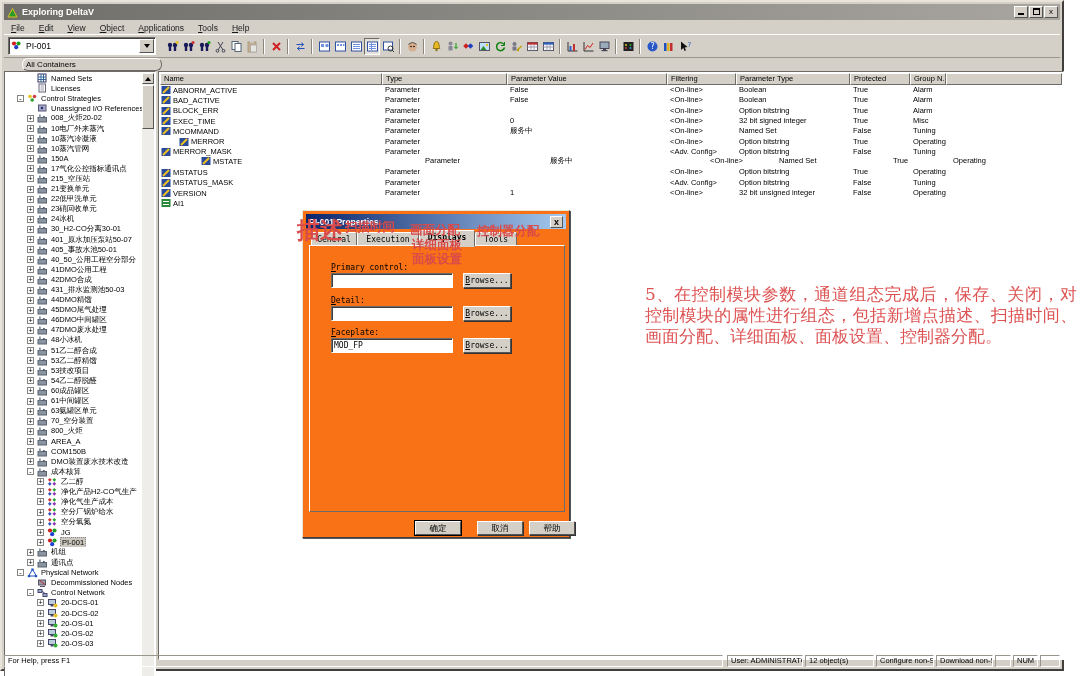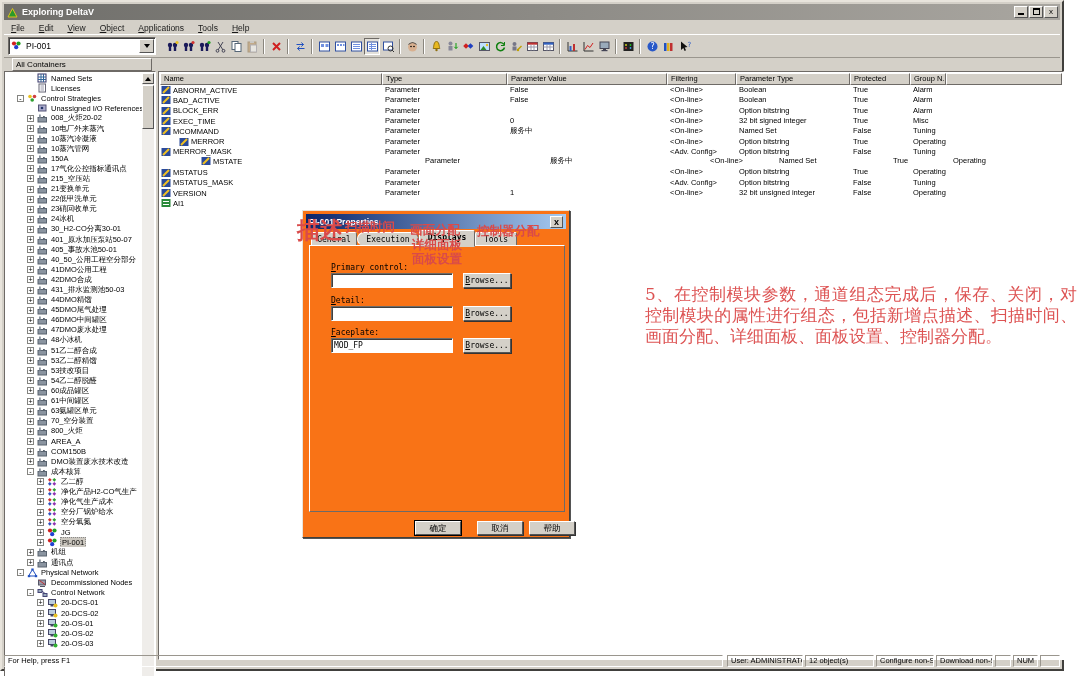--- a/index.html
+++ b/index.html
@@ -35,21 +35,21 @@
   .tri-left { width:0; height:0; border-top:3px solid transparent; border-bottom:3px solid transparent; border-right:4px solid #000; }
   .tri-right { width:0; height:0; border-top:3px solid transparent; border-bottom:3px solid transparent; border-left:4px solid #000; }
   #toolbar-icons { display:flex; align-items:center; margin-left:8px; }
   .tbtn { width:16px; height:17px; display:flex; align-items:center; justify-content:center; }
   .tbtn.pressed { background:#e4e1da; border:1px solid; border-color:#6e6a66 #fff #fff #6e6a66; }
   .tbtn.disabled { opacity:.45; }
   .tsep { width:2px; height:15px; border-left:1px solid #8a867e; border-right:1px solid #fff; margin:0 3px; }
   
   .pane-header { position:absolute; height:13px; background:#d4d0c8; font-size:8px; padding:1px 3px;
     border:1px solid; border-color:#fff #6e6a66 #6e6a66 #fff; color:#000; }
-  #left-header { left:10px; top:56px; width:140px; }
+  #left-header { left:20px; top:56px; width:140px;border-radius:6px; }
   #right-header { left:156px; top:56px; width:906px; }
   #tree-box { position:absolute; left:2px; top:69px; width:152px; height:636px; background:#fff;
     border:1px solid; border-color:#6e6a66 #fff #fff #6e6a66; overflow:hidden; }
   #tree-rows { position:absolute; left:0; top:1px; right:13px; bottom:12px; overflow:hidden; }
   .trow { height:10.1px; display:flex; align-items:center; font-size:7.5px; white-space:nowrap; overflow:hidden; }
   .tbox { width:7px; height:7px; border:1px solid #848480; background:#fff; font-size:7px; line-height:5px;
     text-align:center; flex:none; margin-right:3px; color:#000; }
   .tboxspace { width:10px; flex:none; }
   .ticon { width:11px; height:10px; flex:none; margin-right:2px; }
   .tlabel { padding:0 1px; }
@@ -1309,21 +1309,21 @@
           </div>
         </div>
     </div>
 
     <div id="dialog">
       <div id="dlg-title">
         <span>PI-001 Properties</span>
         <span id="dlg-close">x</span>
       </div>
       <div class="dtab" style="left:8px;width:46px;">General</div>
-      <div class="dtab" style="left:54px;width:62px;border-radius:7px;">Execution</div>
+      <div class="dtab" style="left:54px;width:62px;">Execution</div>
       <div class="dtab active" style="left:116px;width:56px;">Displays</div>
       <div class="dtab" style="left:172px;width:42px;">Tools</div>
       <div id="dlg-page"></div>
 
       <div class="fld-label" style="top:52px;">Primary control:</div>
       <input class="fld-input" style="top: 62px; border-left-color: rgb(110, 106, 102);" value="">
       <div class="browse-btn" style="top:62px;">
           <span>Browse...</span>
         </div>
 

